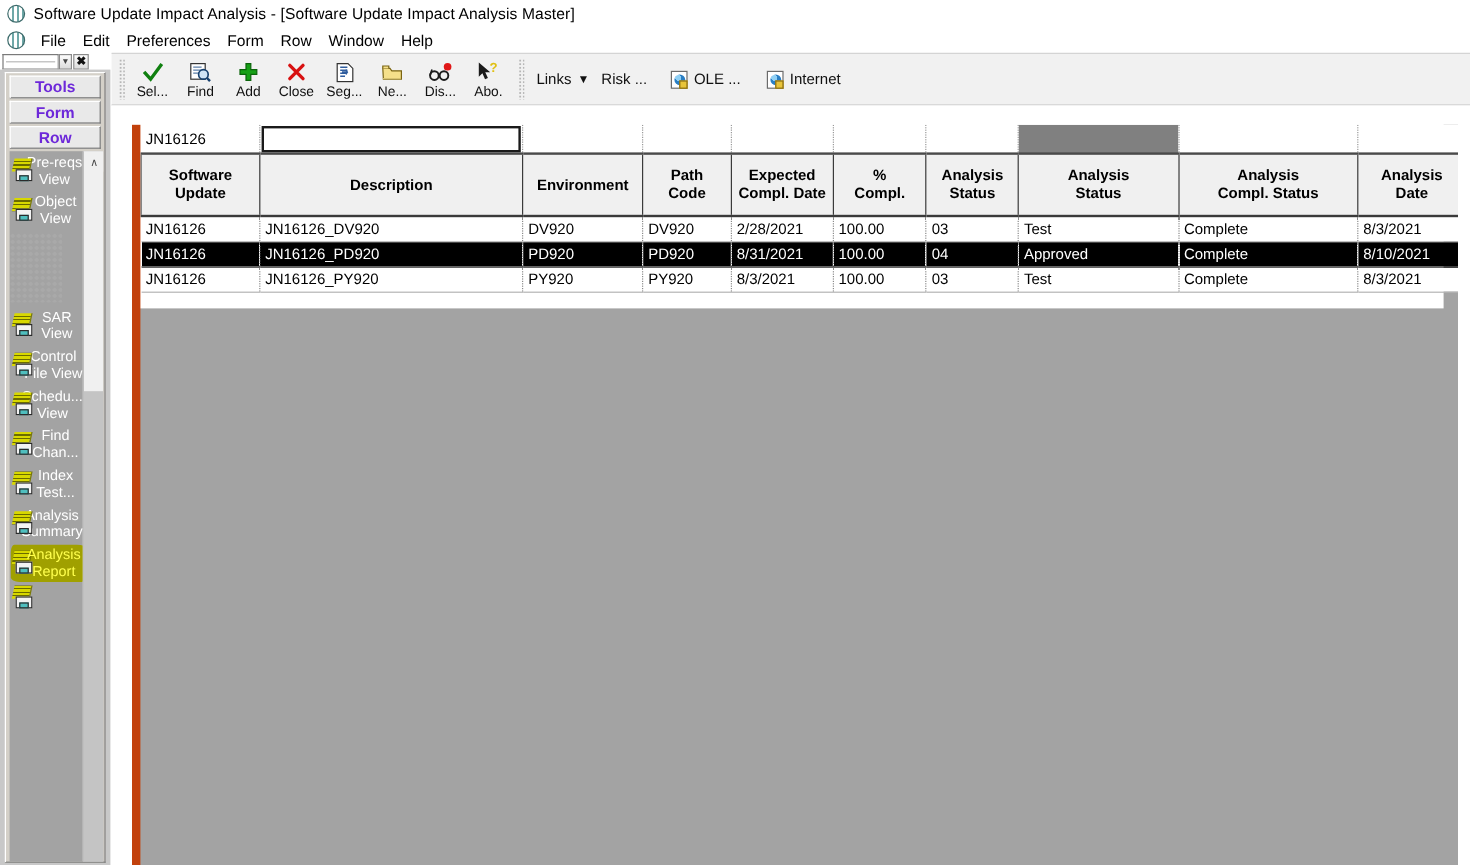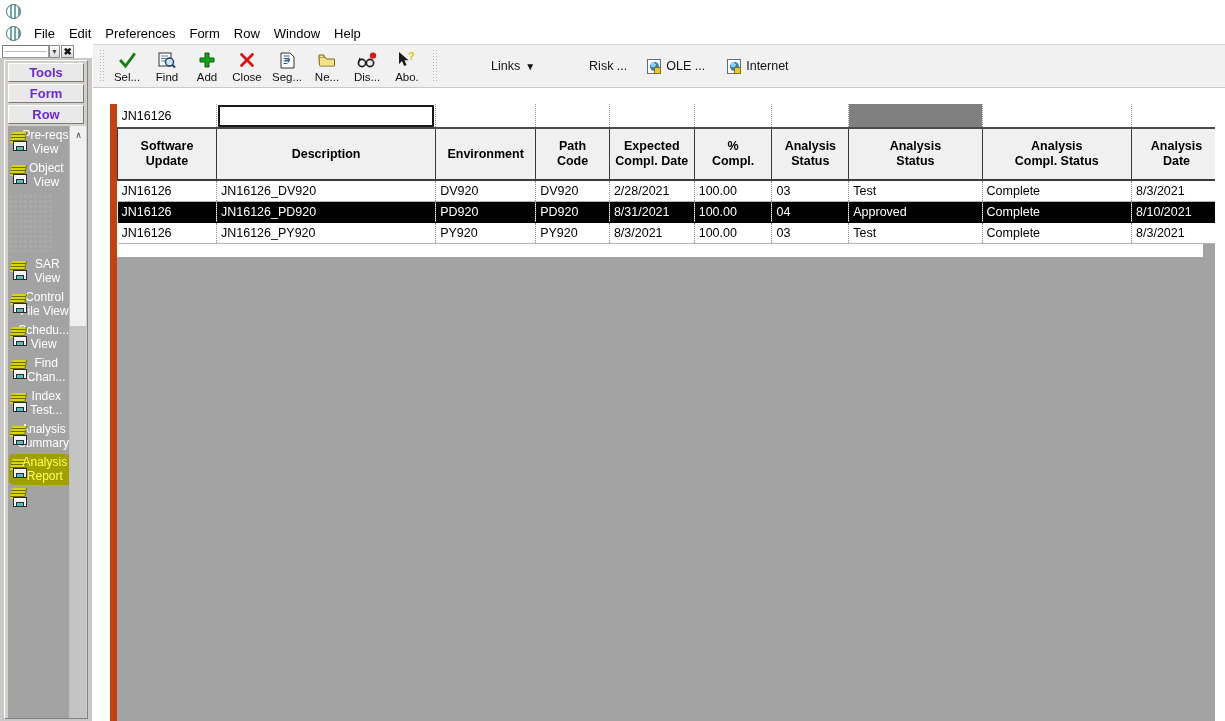--- a/index.html
+++ b/index.html
@@ -115,21 +115,21 @@
 
   .tb-sep {
     width: 5px; height: 34px;
     margin: 0 5px;
     background-image: radial-gradient(#b6b6b6 34%, transparent 36%);
     background-size: 3px 3px;
   }
   .tb-text-btn {
     height: 24px; padding: 0 5px;
     display: flex; align-items: center; gap: 5px;
-    font-size: 12.5px; color: #111; white-space: nowrap; margin-left: 44px;
+    font-size: 12.5px; color: #111; white-space: nowrap;
   }
 
   .ole-ico {
     width: 14px; height: 15px;
     background: #fff;
     border: 1px solid #6b6b6b;
     position: relative;
     display:inline-block;
   }
   .ole-ico::before{
@@ -347,20 +347,21 @@
   }
   #mainarea .ma-top {
     position:absolute; left:0; top:0; width:1132px; height:16px; background:#ffffff;
   }
 </style>
 </head>
 <body>
 
 <div id="titlebar">
   <span class="app-glyph"></span>
+  <span class="tb-title">Software Update Impact Analysis - [Software Update Impact Analysis Master]</span>
 </div>
 
 <div id="menubar">
   <span class="app-glyph"></span>
   <div class="menu-item">File</div>
   <div class="menu-item">Edit</div>
   <div class="menu-item">Preferences</div>
   <div class="menu-item">Form</div>
   <div class="menu-item">Row</div>
   <div class="menu-item">Window</div>

